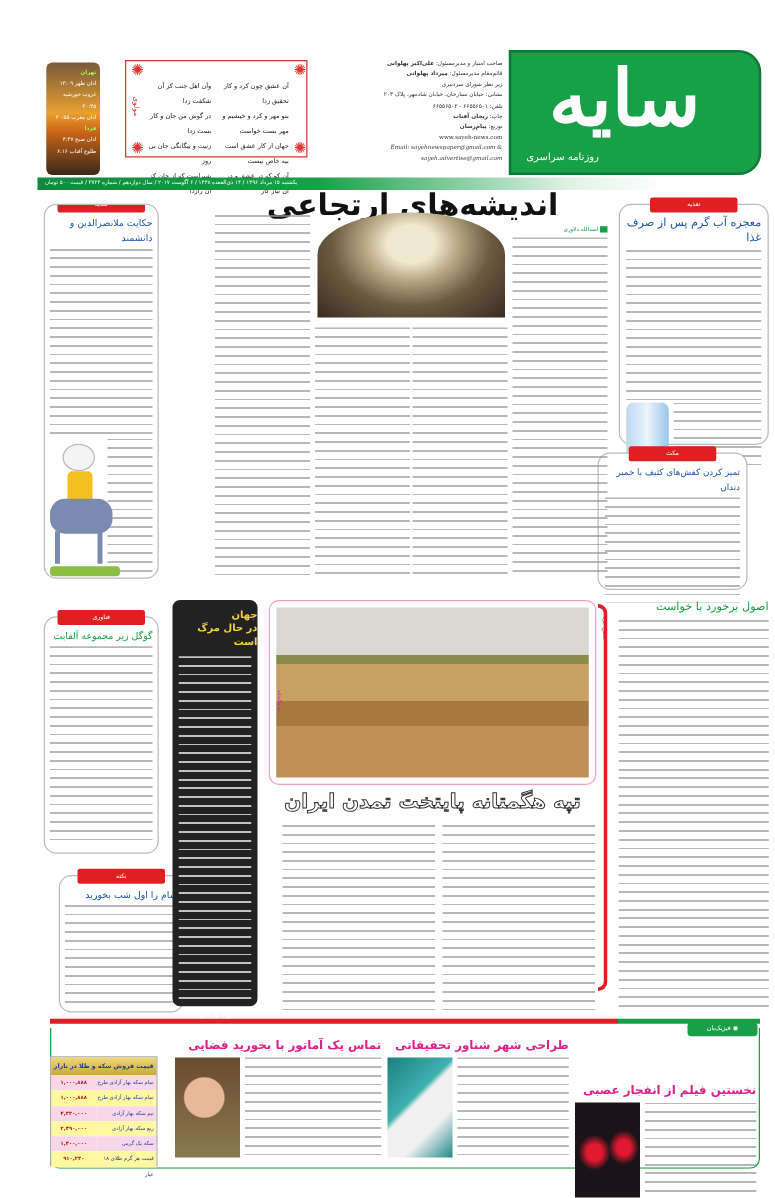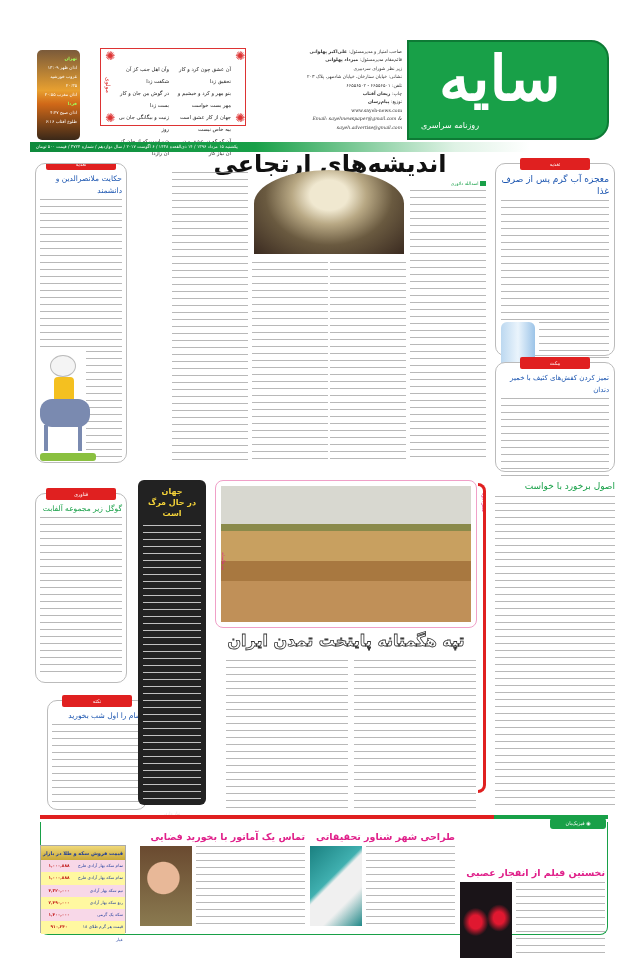--- a/index.html
+++ b/index.html
@@ -20,21 +20,21 @@
 #weather .g{color:#9fff5a;font-weight:bold}
 #dateline{left:30px;top:142px;width:500px;height:10px;background:linear-gradient(to left,#fff 0,#dff2e5 15%,#18a048 55%,#0e8a3c 100%);color:#fff;font-size:4.4px;line-height:10px;padding-left:6px;text-align:left;direction:rtl}
 
 .box{border:1.3px solid #bbb;border-radius:10px;background:#fff}
 .cat{position:absolute;top:-6px;left:50%;transform:translateX(-50%);background:#e02020;color:#fff;font-size:5px;height:12px;line-height:12px;width:70px;text-align:center;border-radius:2px}
 .btitle{font-weight:normal;color:#1b55b0;font-size:9px;line-height:12px;text-align:right}
 .btitle.green{color:#18a048}
 .headline{font-weight:bold;color:#111;font-size:24px;text-align:center}
 #school{left:254px;top:170px;width:150px;height:84px;background:radial-gradient(ellipse at 50% 30%,#f0e8d0 0 18%,#b8a884 35%,#6a5a40 60%,#3a2a20 100%);border-radius:50% 50% 0 0/40% 40% 0 0}
 #world{left:138px;top:480px;width:68px;height:325px;background:#222;border-radius:6px;color:#fff}
-#world .wt{color:#f3d23a;font-weight:bold;font-size:8px;text-align:center;line-height:11px;margin-top:6px}
+#world .wt{color:#f3d23a;font-weight:bold;font-size:8px;text-align:right;line-height:11px;margin-top:6px}
 #world .wtxt{margin:6px 5px;height:280px;background:repeating-linear-gradient(to bottom,#ddd 0 1.4px,transparent 1.4px 7px);opacity:.85}
 #ruins{left:215px;top:480px;width:262px;height:148px;border:1.3px solid #f0a0c8;border-radius:8px;padding:5px;background:#fff}
 #ruins .img{width:100%;height:100%;background:linear-gradient(to bottom,#d8d8d0 0 28%,#8a8a4a 28% 33%,#c8a060 33% 55%,#a87840 55% 70%,#c09058 70% 100%)}
 #ruins-title{left:215px;top:630px;width:262px;font-size:16px;font-weight:bold;text-align:center;color:#fff;-webkit-text-stroke:0.8px #333;line-height:22px}
 #redline{left:478px;top:483px;width:8px;height:310px;border:3px solid #e02020;border-left:none;border-radius:0 60px 60px 0}
 #bottomstrip{left:40px;top:815px;width:568px;height:4px;background:linear-gradient(to left,#18a048 0 20%,#e02020 20% 100%)}
 #bottombox{left:40px;top:822px;width:568px;height:113px;border:1.3px solid #18a048;border-top:none;border-radius:0 0 8px 8px}
 #bb-tag{left:550px;top:818px;width:56px;height:11px;background:#18a048;color:#fff;font-size:5px;line-height:11px;text-align:center;border-radius:3px}
 .pink{color:#e0208a;font-weight:bold;font-size:9.5px;line-height:13px;text-align:right}
 #goldtable{left:40px;top:845px;width:86px;height:88px;border:1px solid #aaa}
@@ -102,21 +102,21 @@
   <div style="padding:9px 5px 0">
     <div class="btitle">معجزه آب گرم پس از صرف غذا</div>
     <div class="filler" style="height:120px;margin-top:3px"></div>
     <div style="display:flex;gap:4px;margin-top:2px">
       <div class="filler" style="flex:1;height:50px"></div>
       <div style="width:34px;height:50px;background:linear-gradient(90deg,#bcd8f0,#eaf4fc,#9cc4e8);border-radius:6px 6px 2px 2px"></div>
     </div>
   </div>
 </div>
 
-<div class="abs box" style="left:495px;top:362px;width:120px;height:110px">
+<div class="abs box" style="left:478px;top:362px;width:120px;height:110px">
   <div class="cat">مکث</div>
   <div style="padding:9px 5px 0">
     <div class="btitle" style="font-size:7px">تمیز کردن کفش‌های کثیف با خمیر دندان</div>
     <div class="filler" style="height:84px;margin-top:2px"></div>
   </div>
 </div>
 
 <div class="abs" style="left:495px;top:480px;width:120px;height:330px">
   <div class="btitle green" style="font-size:9px">اصول برخورد با خواست</div>
   <div class="filler" style="height:310px;margin-top:4px"></div>

